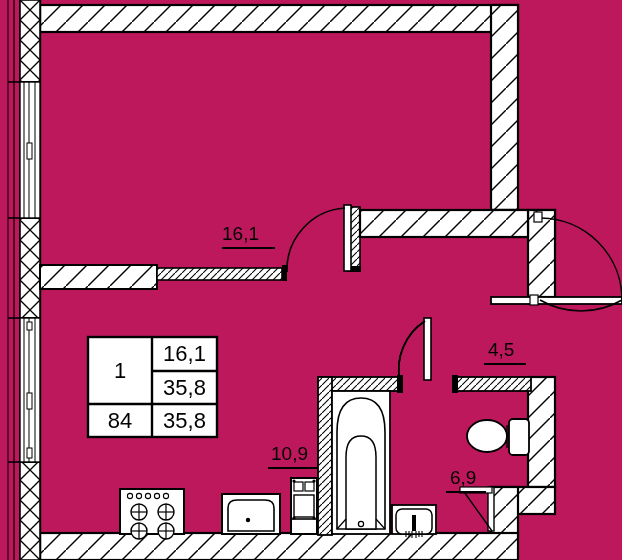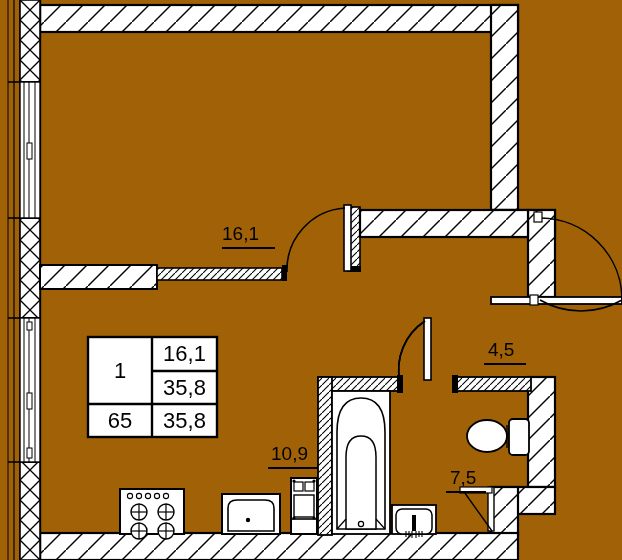--- a/index.html
+++ b/index.html
@@ -1,17 +1,17 @@
 <!DOCTYPE html>
 <html><head>
 <meta charset="utf-8">
 <style>
   html,body{margin:0;padding:0;background:#ffffff;}
   body{font-family:"Liberation Sans",sans-serif;}
-  #stage{position:relative;width:622px;height:560px;background:#a16207;overflow:hidden;}
+  #stage{position:relative;width:622px;height:560px;background:#be185d;overflow:hidden;}
   #plan{position:absolute;left:0;top:0;}
   .lbl{position:absolute;font-family:"Liberation Sans",sans-serif;color:#000;
        font-size:19px;font-weight:400;letter-spacing:0px;white-space:nowrap;}
   .tcell{position:absolute;display:flex;align-items:center;justify-content:center;
          font-family:"Liberation Sans",sans-serif;font-size:22px;color:#000;}
 </style>
 </head>
 <body>
 
 <div id="stage">
@@ -237,25 +237,25 @@
       <line x1="152" y1="404" x2="217" y2="404" stroke="#000" stroke-width="2.4"></line>
     </g>
   </svg>
 
   <div class="lbl" style="left:222px; top:223px;">16,1</div>
 
   <div class="lbl" style="left:488px; top:339px;text-align:center;">4,5</div>
 
   <div class="lbl" style="left:271px; top:443px;text-align:center;">10,9</div>
 
-  <div class="lbl" style="left:450px; top:467px;">7,5</div>
+  <div class="lbl" style="left:450px; top:467px;">6,9</div>
 
   <div class="tcell" style="left:88px; top:337px; width:64px; height:67px;">1</div>
 
-  <div class="tcell" style="left:88px; top:404px; width:64px; height:33px;">65</div>
+  <div class="tcell" style="left:88px; top:404px; width:64px; height:33px;">84</div>
 
   <div class="tcell" style="left:152px; top:337px; width:65px; height:34px;">16,1</div>
 
   <div class="tcell" style="left:152px; top:371px; width:65px; height:33px;">35,8</div>
 
   <div class="tcell" style="left:152px; top:404px; width:65px; height:33px;">35,8</div>
 
 </div>
 
 </body></html>

